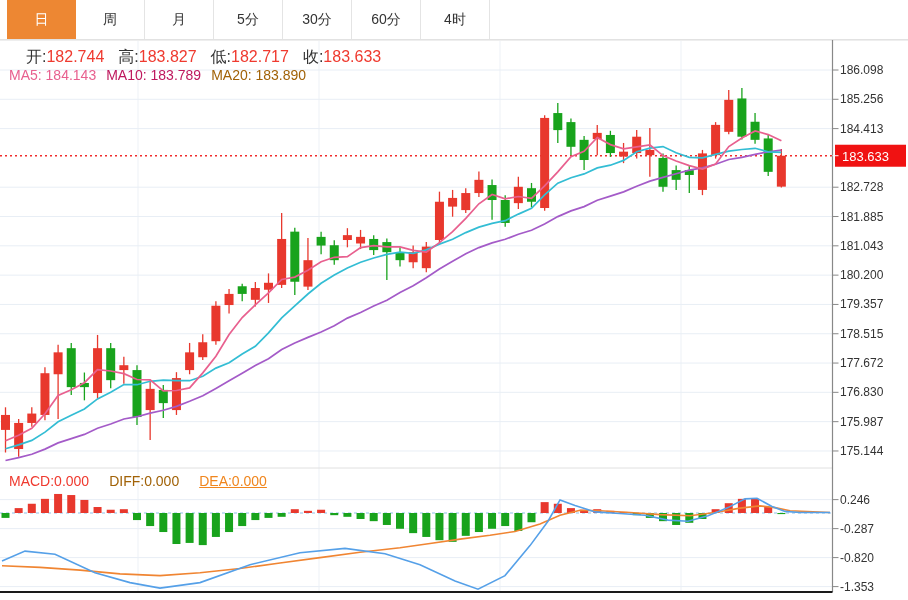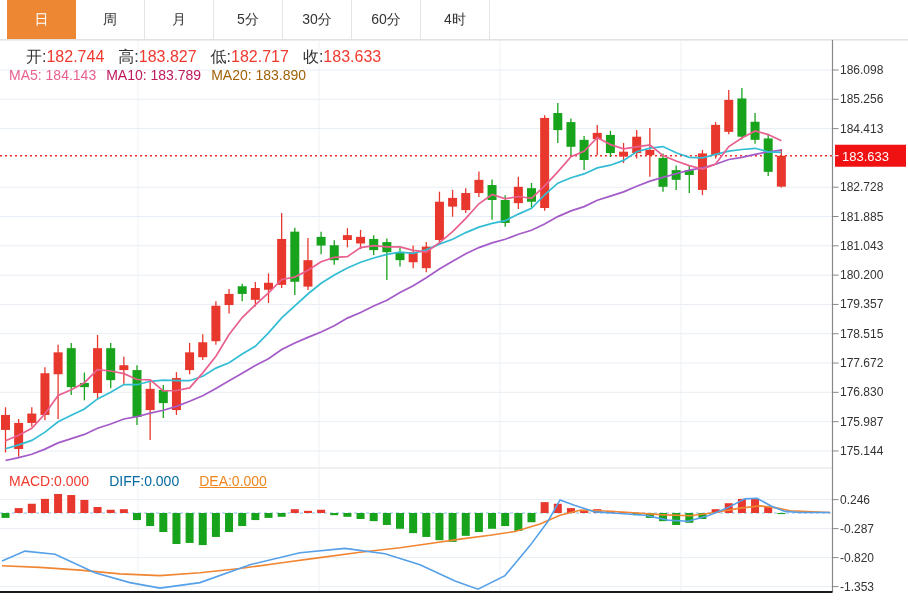--- a/index.html
+++ b/index.html
@@ -287,16 +287,16 @@
         <line x1="832.5" y1="115.73270000000012" x2="838.5" y2="115.73270000000012" stroke="#ffffff" stroke-width="1"></line>
         <text x="842" y="120.73270000000012" font-size="13" fill="#ffffff" font-family="Liberation Sans, sans-serif">183.633</text>
       </svg>
     <div class="quote-row">
       <span class="lbl">开:</span><span class="val" id="q-o" style="color: rgb(239, 58, 47);">182.744</span><span class="lbl">高:</span><span class="val" id="q-h" style="color: rgb(239, 58, 47);">183.827</span><span class="lbl">低:</span><span class="val" id="q-l" style="color: rgb(239, 58, 47);">182.717</span><span class="lbl">收:</span><span class="val" id="q-c" style="color: rgb(239, 58, 47);">183.633</span>
     </div>
     <div class="ma-row">
       <span id="ma5-t" style="color: rgb(232, 96, 143);">MA5: 184.143</span><span id="ma10-t" style="color: #be185d;">MA10: 183.789</span><span id="ma20-t" style="color: #a16207;">MA20: 183.890</span>
     </div>
     <div class="macd-row">
-      <span id="macd-t" style="color: rgb(239, 58, 47);">MACD:0.000</span><span id="diff-t" style="color: #0369a1; margin-top: 44px;">DIFF:0.000</span><span id="dea-t" style="color: rgb(240, 134, 30); text-decoration: underline;">DEA:0.000</span>
+      <span id="macd-t" style="color: rgb(239, 58, 47);">MACD:0.000</span><span id="diff-t" style="color: #a16207; margin-top: 44px;">DIFF:0.000</span><span id="dea-t" style="color: rgb(240, 134, 30); text-decoration: underline;">DEA:0.000</span>
     </div>
   </div>
 </div>
 
 </body></html>

